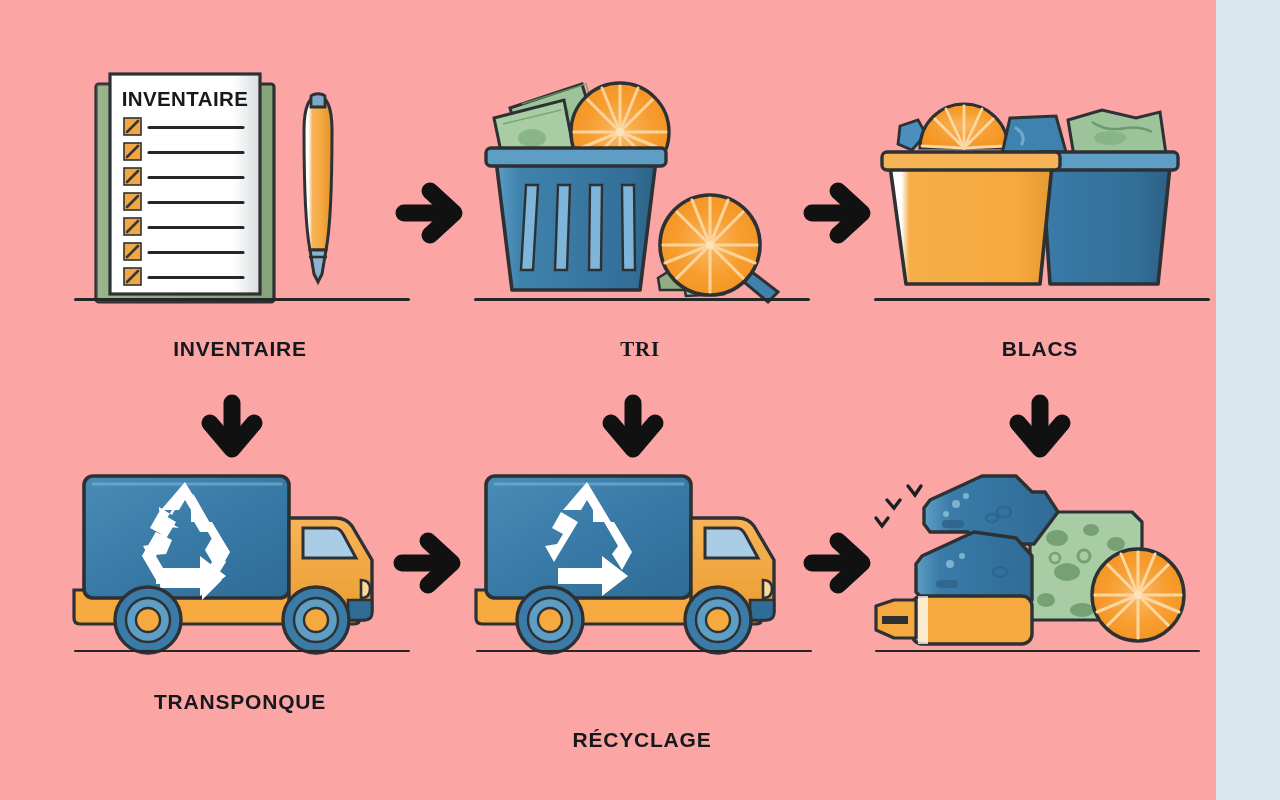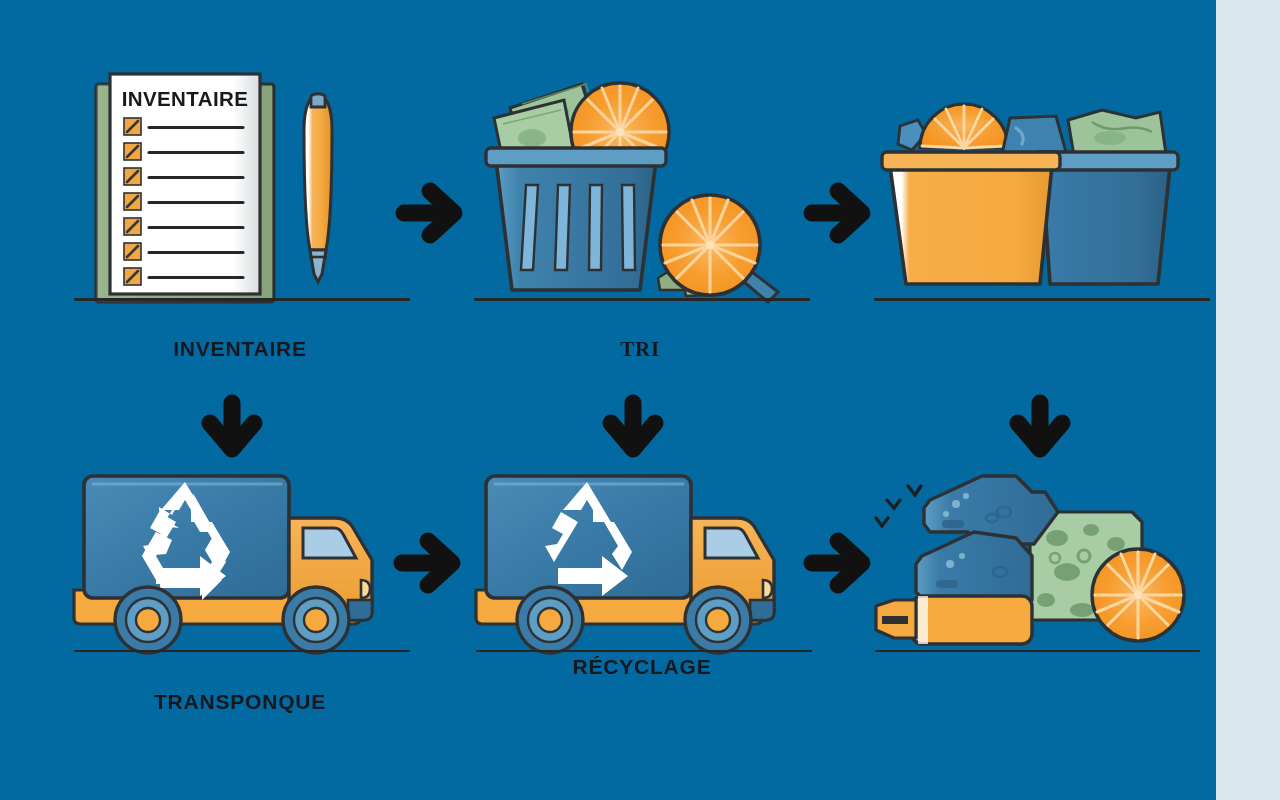--- a/index.html
+++ b/index.html
@@ -1,21 +1,21 @@
 <!DOCTYPE html>
 <html><head>
 <meta charset="utf-8">
 <style>
   html,body{margin:0;padding:0;}
   body{
     width:1280px;height:800px;overflow:hidden;
     font-family:"Liberation Sans", sans-serif;
     background:#dae7ef;
   }
-  #stage{position:relative;width:1216px;height:800px;background:#0369a1;}
+  #stage{position:relative;width:1216px;height:800px;background:#fca5a5;}
 
   .panel{position:absolute;}
   .art{position:absolute;left:0;top:0;}
   .ground{position:absolute;height:3px;background:#262626;border-radius:2px;}
   .caption{
     position:absolute;text-align:center;
     font-family:"Liberation Sans", sans-serif;
     font-size:21px;font-weight:700;letter-spacing:.8px;
     color:#15181c;white-space:nowrap;
   }
@@ -231,20 +231,21 @@
       </g>
 
       <path d="M182 106 L310 106 L298 224 L190 224 Z" fill="url(#blBin)" stroke="#2d3134" stroke-width="3.6" stroke-linejoin="round"></path>
       <rect x="174" y="92" width="144" height="18" rx="5" fill="#5e9ec4" stroke="#2d3134" stroke-width="3.4"></rect>
 
       <path d="M30 106 L192 106 L180 224 L46 224 Z" fill="url(#orBin)" stroke="#2d3134" stroke-width="3.6" stroke-linejoin="round"></path>
       <rect x="22" y="92" width="178" height="18" rx="5" fill="#f7b457" stroke="#2d3134" stroke-width="3.4"></rect>
     </svg>
     <div class="ground" style="left:14px;top:238px;width:336px;"></div>
   </div>
+  <div class="caption" style="left:860px;top:337px;width:360px;">BLACS</div>
 
   <div class="panel" style="left:60px;top:460px;width:360px;height:205px;">
     <svg class="art" width="360" height="205" viewBox="0 0 360 205">
       <defs>
         <linearGradient id="boxG" x1="0" y1="0" x2="1" y2="1">
           <stop offset="0" stop-color="#4b8cb6"></stop>
           <stop offset=".45" stop-color="#3a7ba8"></stop>
           <stop offset="1" stop-color="#2f6c96"></stop>
         </linearGradient>
         <linearGradient id="cabG" x1="0" y1="0" x2="0" y2="1">
@@ -318,21 +319,21 @@
         <circle cx="88" cy="160" r="12" fill="#f5a93f" stroke="#2d3134" stroke-width="2.4"></circle>
       </g>
       <g>
         <circle cx="256" cy="160" r="33" fill="#3a7ba8" stroke="#2d3134" stroke-width="3.4"></circle>
         <circle cx="256" cy="160" r="22" fill="#5e9ec4" stroke="#2d3134" stroke-width="2.4"></circle>
         <circle cx="256" cy="160" r="12" fill="#f5a93f" stroke="#2d3134" stroke-width="2.4"></circle>
       </g>
     </svg>
     <div class="ground" style="left:14px;top:190px;width:336px;height:2px;"></div>
   </div>
-  <div class="caption" style="left:462px;top:655px;width:360px;">RÉCYCLAGE</div>
+  <div class="caption" style="left:462px;top:728px;width:360px;">RÉCYCLAGE</div>
 
   <div class="panel" style="left:870px;top:460px;width:340px;height:205px;">
     <svg class="art" width="340" height="205" viewBox="0 0 340 205">
       <defs>
         <linearGradient id="machG" x1="0" y1="0" x2="1" y2="0">
           <stop offset="0" stop-color="#5e9ec4"></stop>
           <stop offset=".2" stop-color="#3a7ba8"></stop>
           <stop offset="1" stop-color="#2f6c96"></stop>
         </linearGradient>
       </defs>

